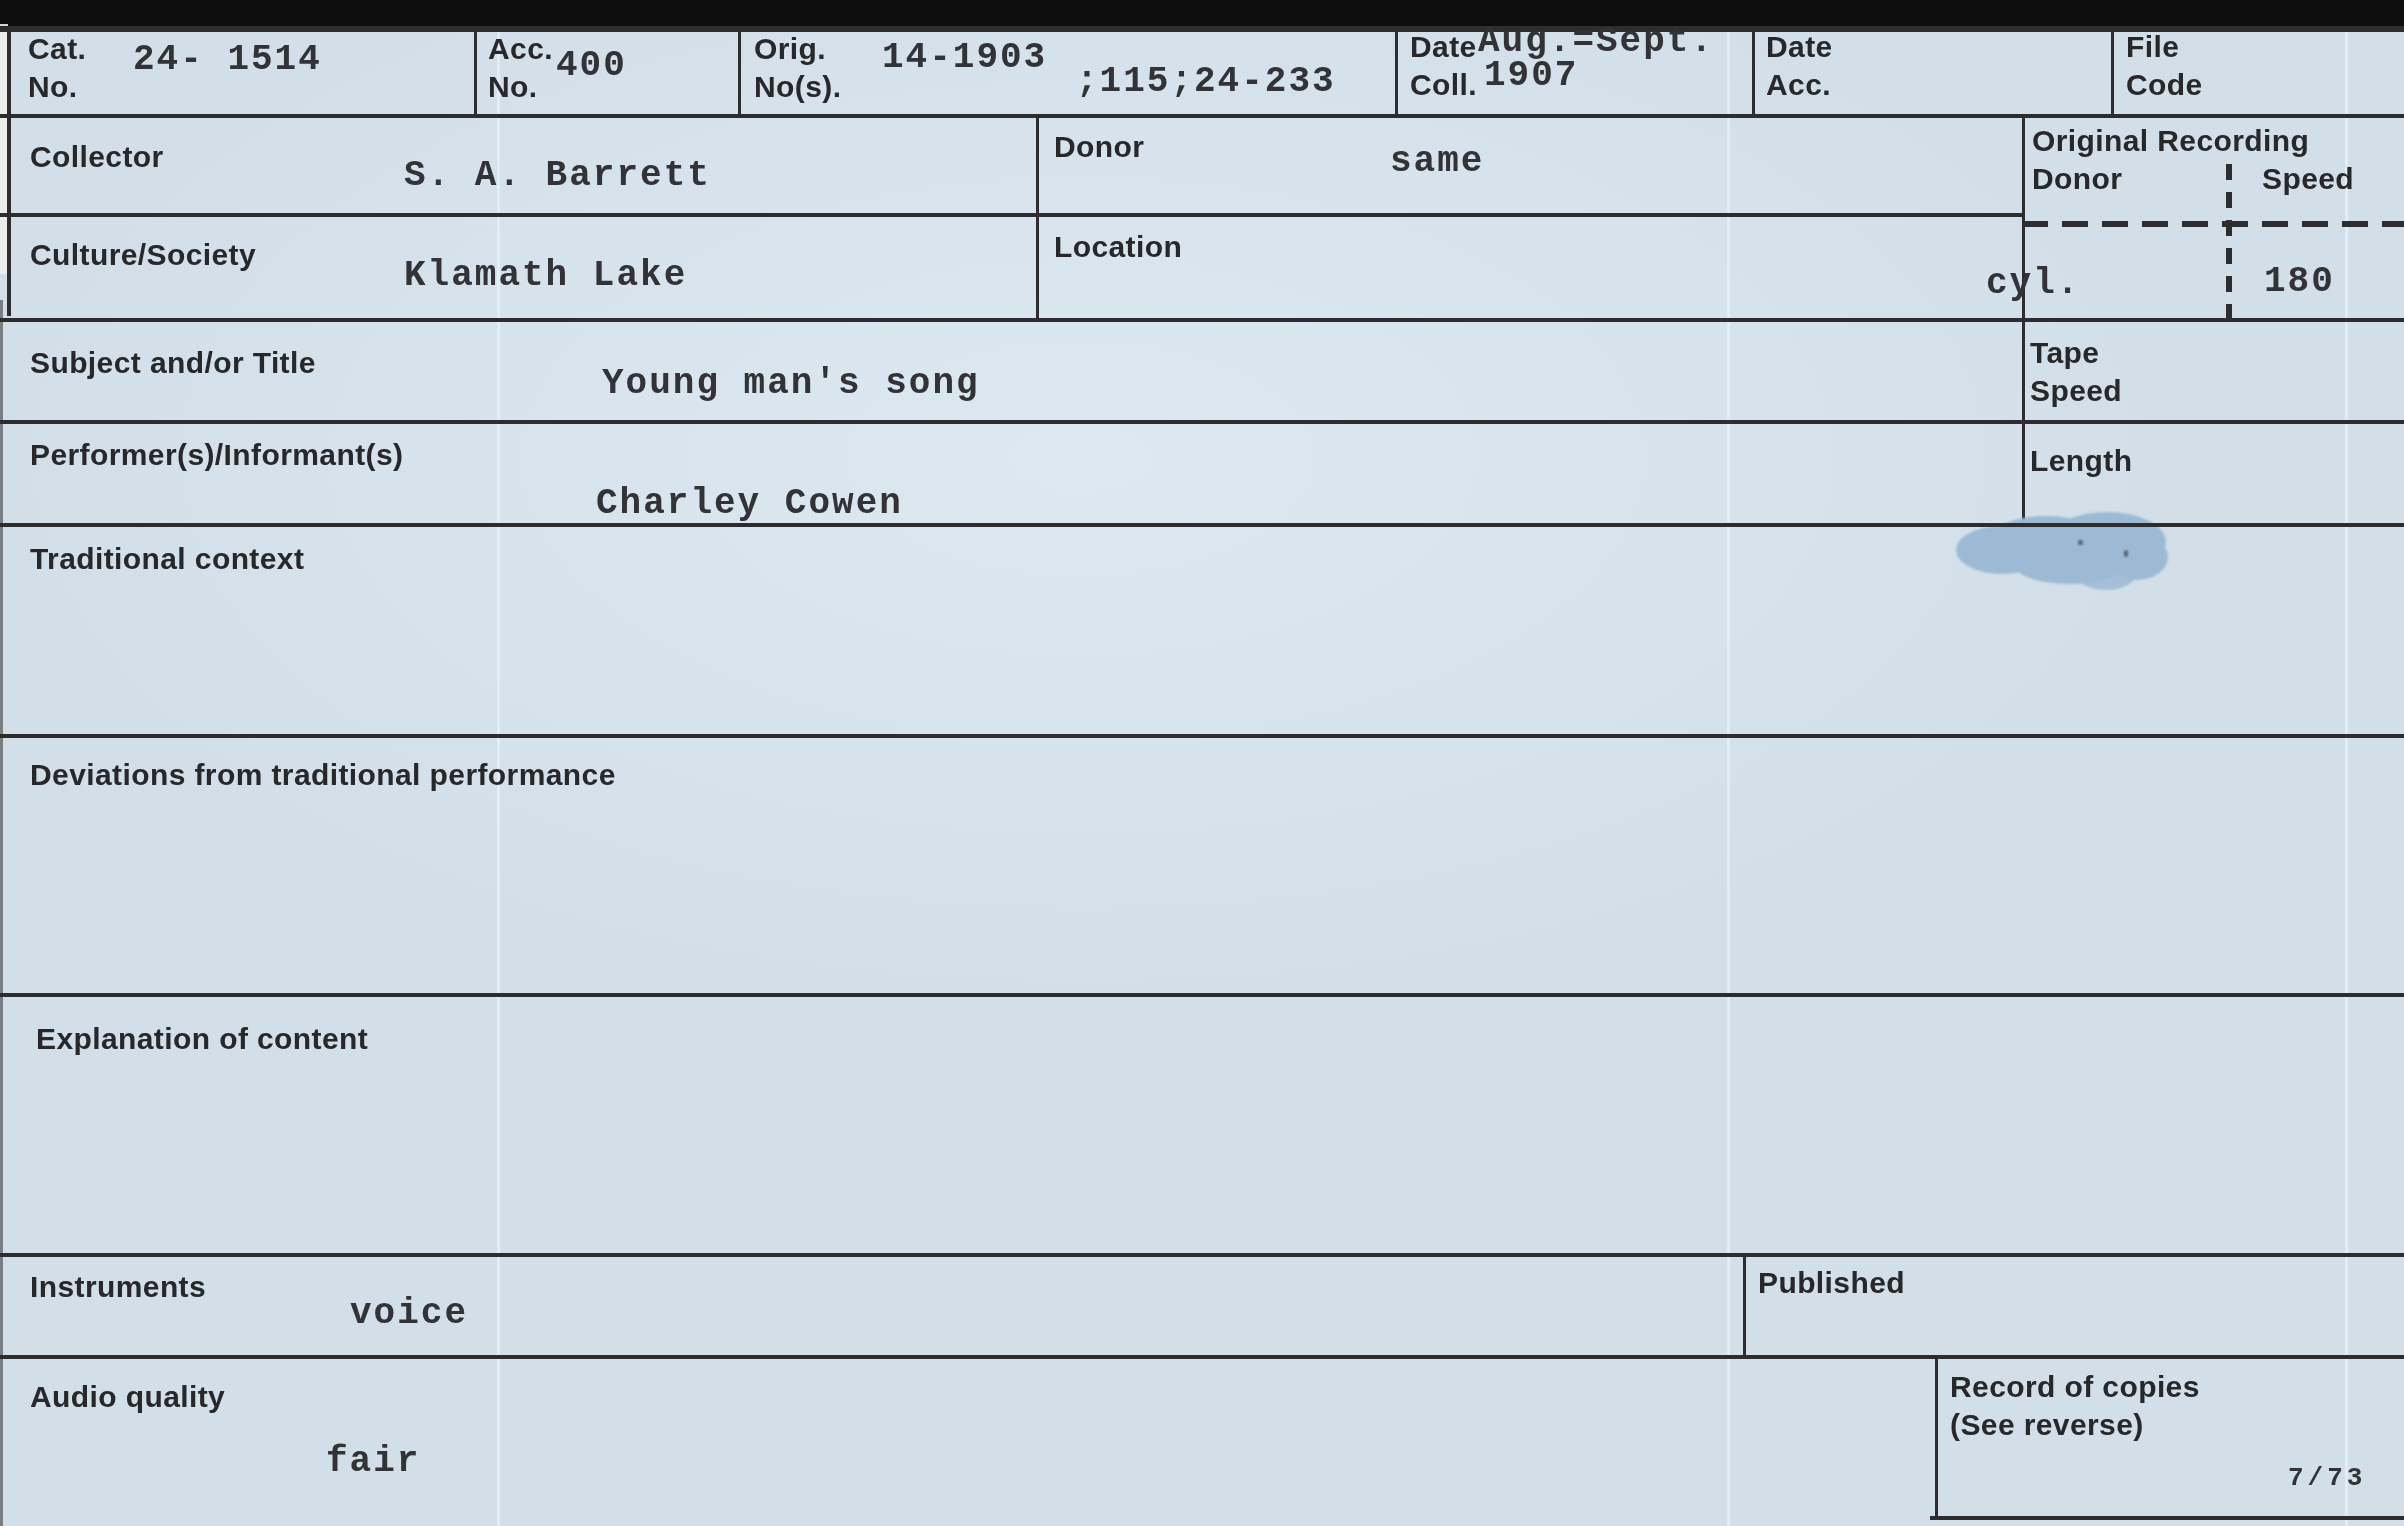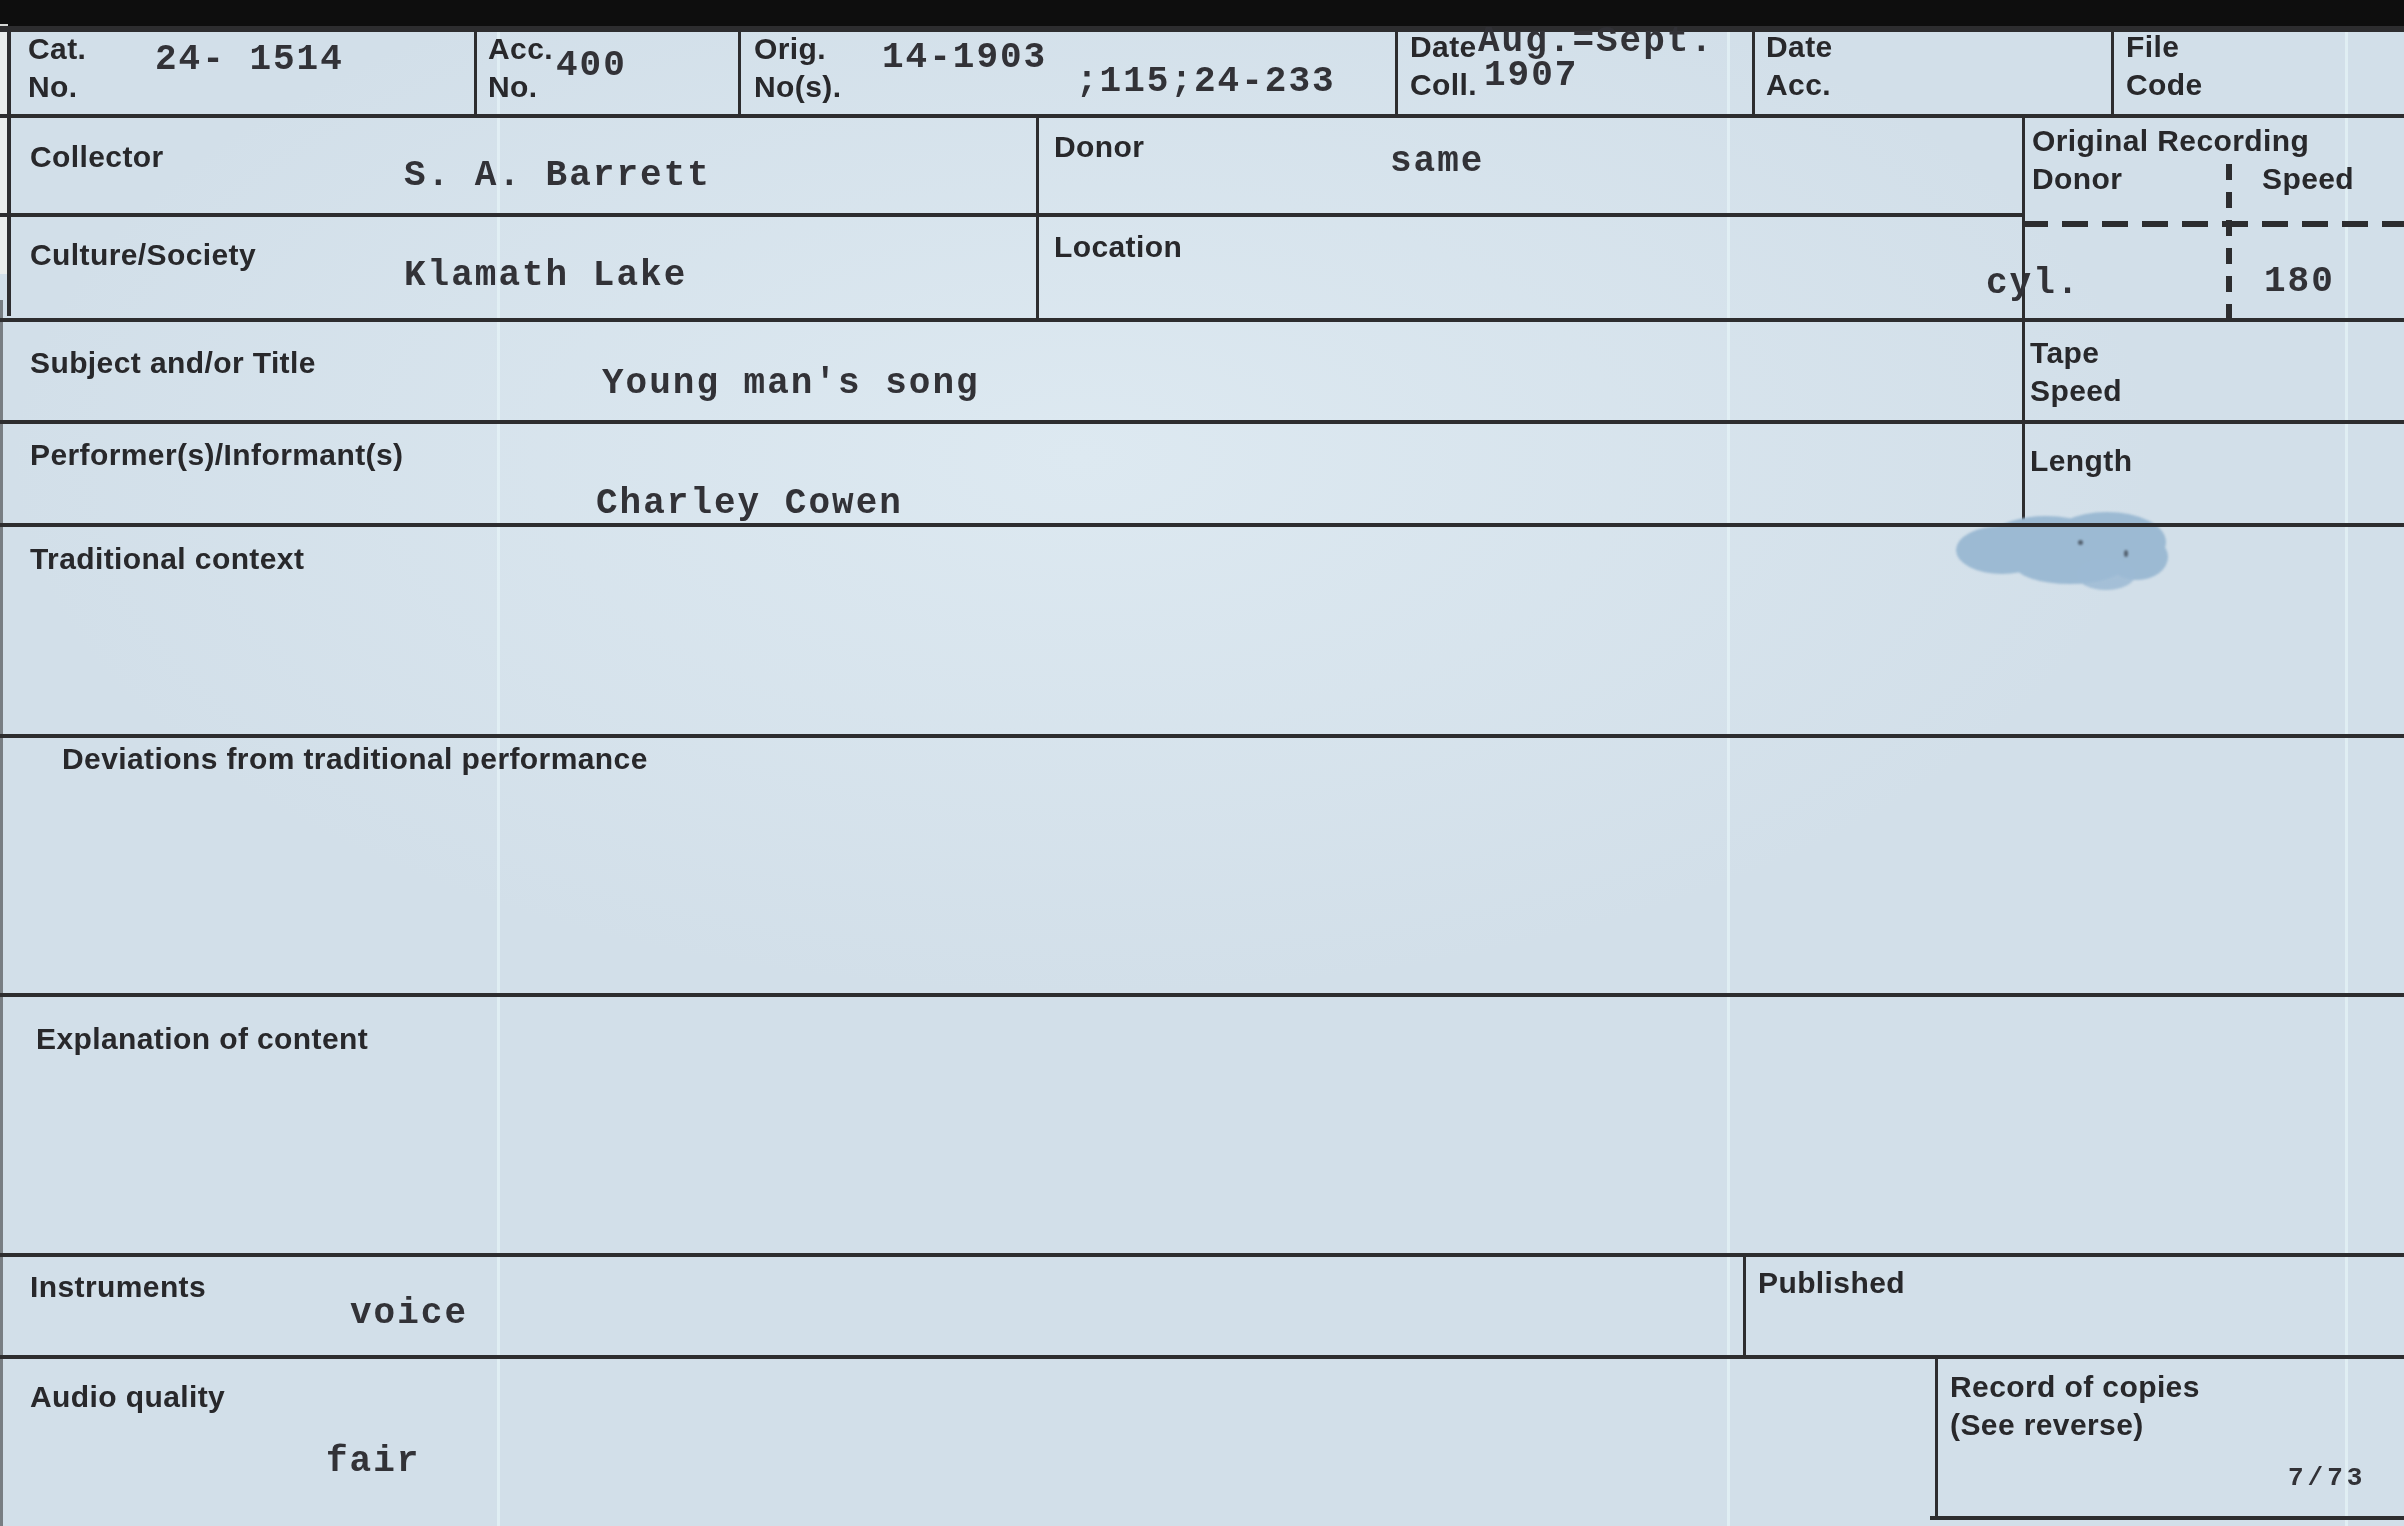--- a/index.html
+++ b/index.html
@@ -89,21 +89,21 @@
   <div class="vl" style="left:1036px;top:114px;height:206px;"></div>
   <div class="vl" style="left:2022px;top:114px;height:412px;"></div>
   <div class="vl" style="left:1743px;top:1253px;height:104px;"></div>
   <div class="vl" style="left:1935px;top:1355px;height:163px;"></div>
 
   <div class="dash-h" style="left:2022px;top:221px;width:382px;"></div>
   <div class="dash-v" style="left:2226px;top:164px;height:154px;"></div>
 
   <div class="lbl" style="left:28px;top:30px;">Cat.</div>
   <div class="lbl" style="left:28px;top:68px;">No.</div>
-  <div class="typed" style="left:155px;top:40px;">24- 1514</div>
+  <div class="typed" style="left:133px;top:40px;">24- 1514</div>
 
   <div class="lbl" style="left:488px;top:30px;">Acc.</div>
   <div class="lbl" style="left:488px;top:68px;">No.</div>
   <div class="typed" style="left:556px;top:46px;">400</div>
 
   <div class="lbl" style="left:754px;top:30px;">Orig.</div>
   <div class="lbl" style="left:754px;top:68px;">No(s).</div>
   <div class="typed" style="left:882px;top:38px;">14-1903</div>
   <div class="typed" style="left:1076px;top:62px;">;115;24-233</div>
 
@@ -148,21 +148,21 @@
     <div class="blob" style="left:28px;top:6px;width:124px;height:58px;"></div>
     <div class="blob" style="left:92px;top:2px;width:118px;height:60px;"></div>
     <div class="blob" style="left:150px;top:24px;width:62px;height:46px;"></div>
     <div class="blob" style="left:58px;top:34px;width:112px;height:40px;"></div>
     <div class="blob" style="left:120px;top:48px;width:60px;height:32px;opacity:.85;"></div>
     <div class="speck" style="left:122px;top:30px;width:5px;height:5px;"></div>
     <div class="speck" style="left:168px;top:40px;width:4px;height:7px;"></div>
   </div>
 
   <div class="lbl" style="left:30px;top:540px;">Traditional context</div>
-  <div class="lbl" style="left:30px;top:740px;margin-left:32px;">Deviations from traditional performance</div>
+  <div class="lbl" style="left:30px;top:756px;">Deviations from traditional performance</div>
   <div class="lbl" style="left:36px;top:1020px;text-align:center;">Explanation of content</div>
 
   <div class="lbl" style="left:30px;top:1268px;">Instruments</div>
   <div class="typed" style="left:350px;top:1294px;">voice</div>
   <div class="lbl" style="left:1758px;top:1264px;">Published</div>
 
   <div class="lbl" style="left:30px;top:1378px;">Audio quality</div>
   <div class="typed" style="left:326px;top:1442px;">fair</div>
   <div class="lbl" style="left:1950px;top:1368px;">Record of copies</div>
   <div class="lbl" style="left:1950px;top:1406px;">(See reverse)</div>

